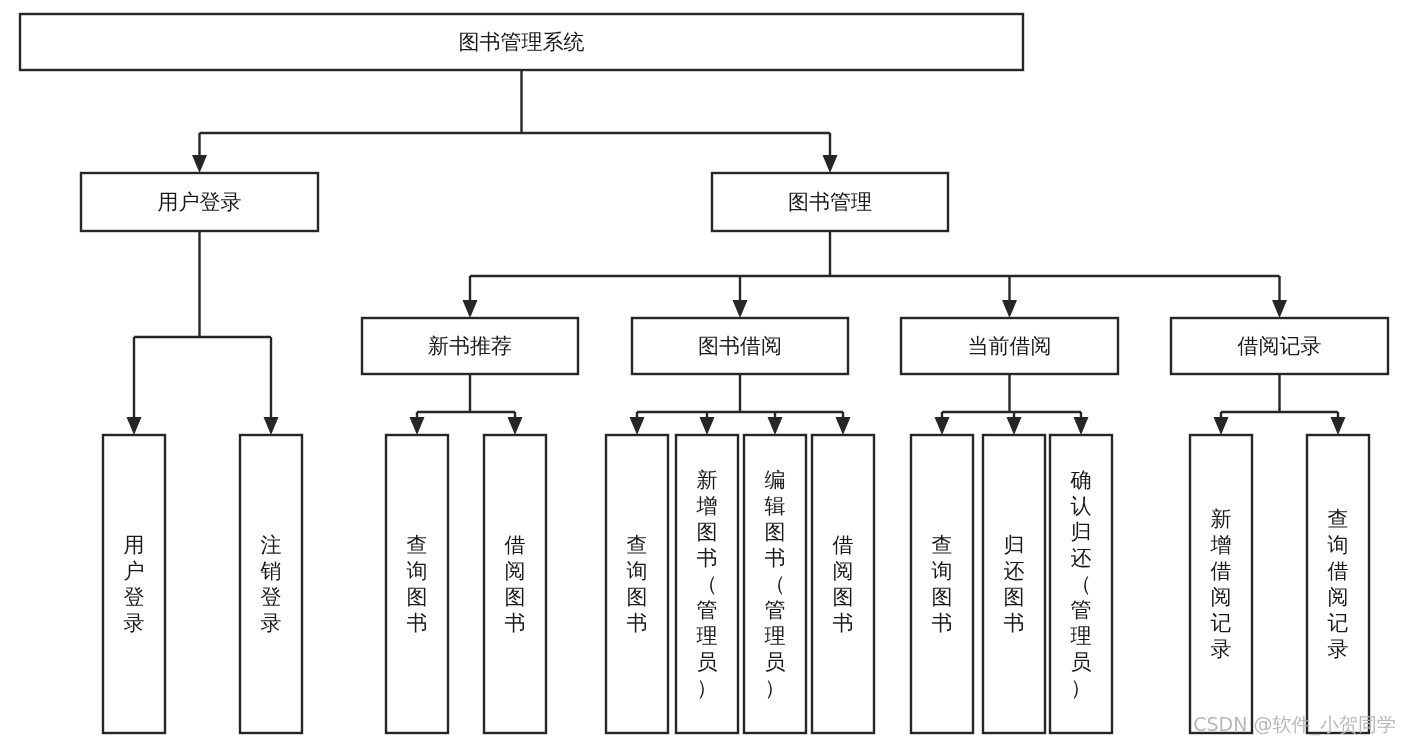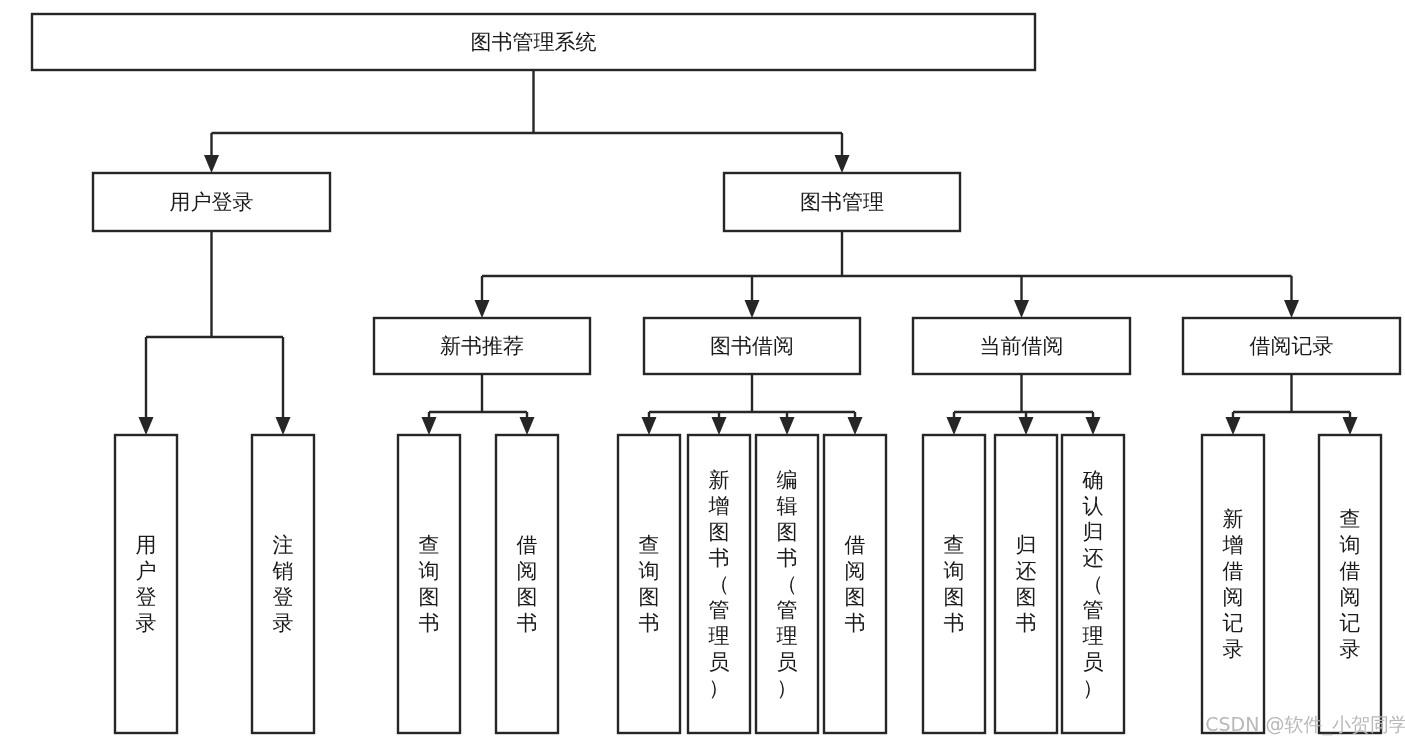--- a/index.html
+++ b/index.html
@@ -9,21 +9,21 @@
   }
   body {
     width: 1405px;
     height: 747px;
     position: relative;
     overflow: hidden;
     font-family: "DejaVu Sans", "Liberation Sans", sans-serif;
   }
   #diagram-root {
     position: absolute;
-    left: 12px;
+    left: 0;
     top: 0;
     width: 1341px;
     height: 747px;
   }
   svg.diagram-canvas {
     display: block;
     width: 1405px;
     height: 747px;
   }
   .node-box {

